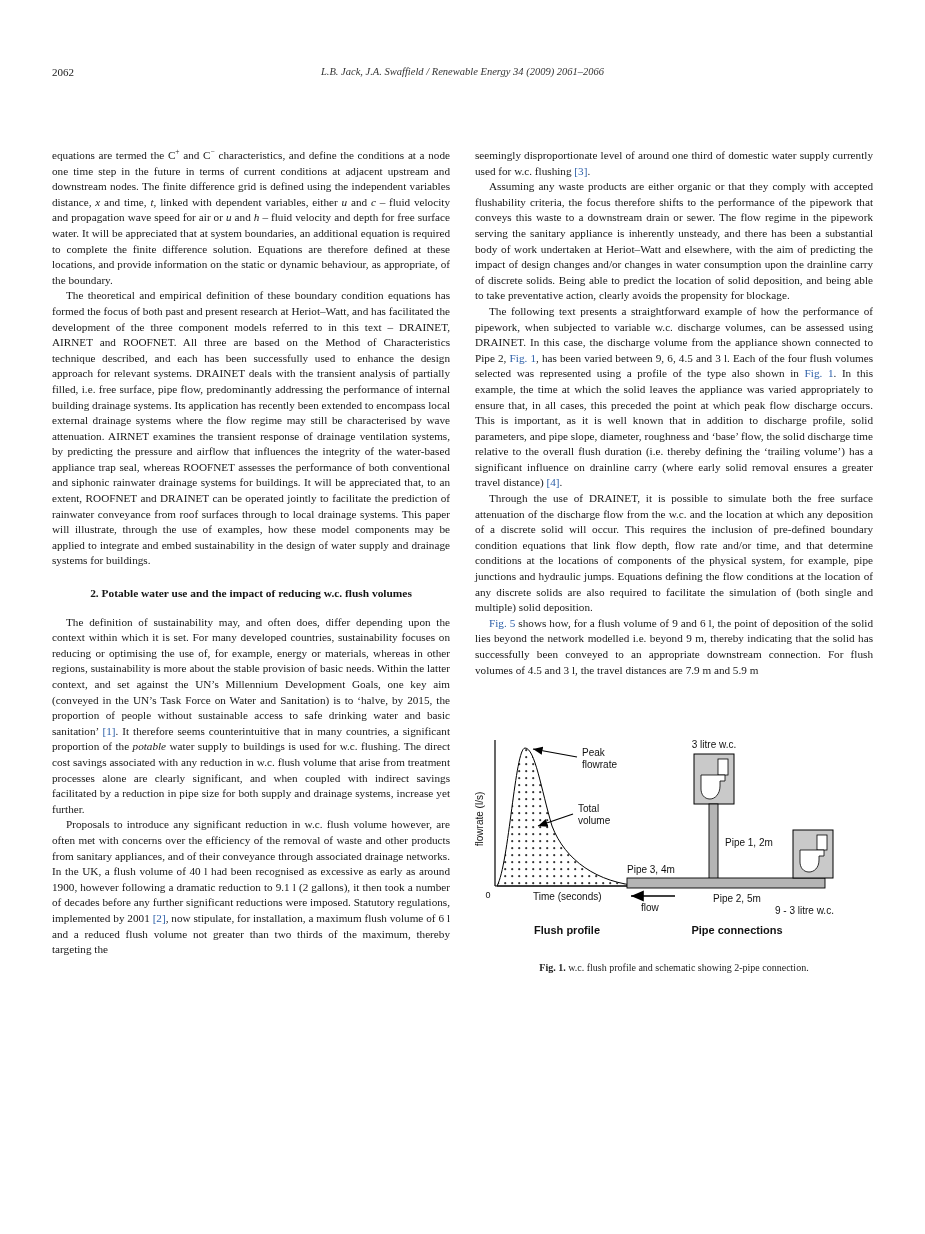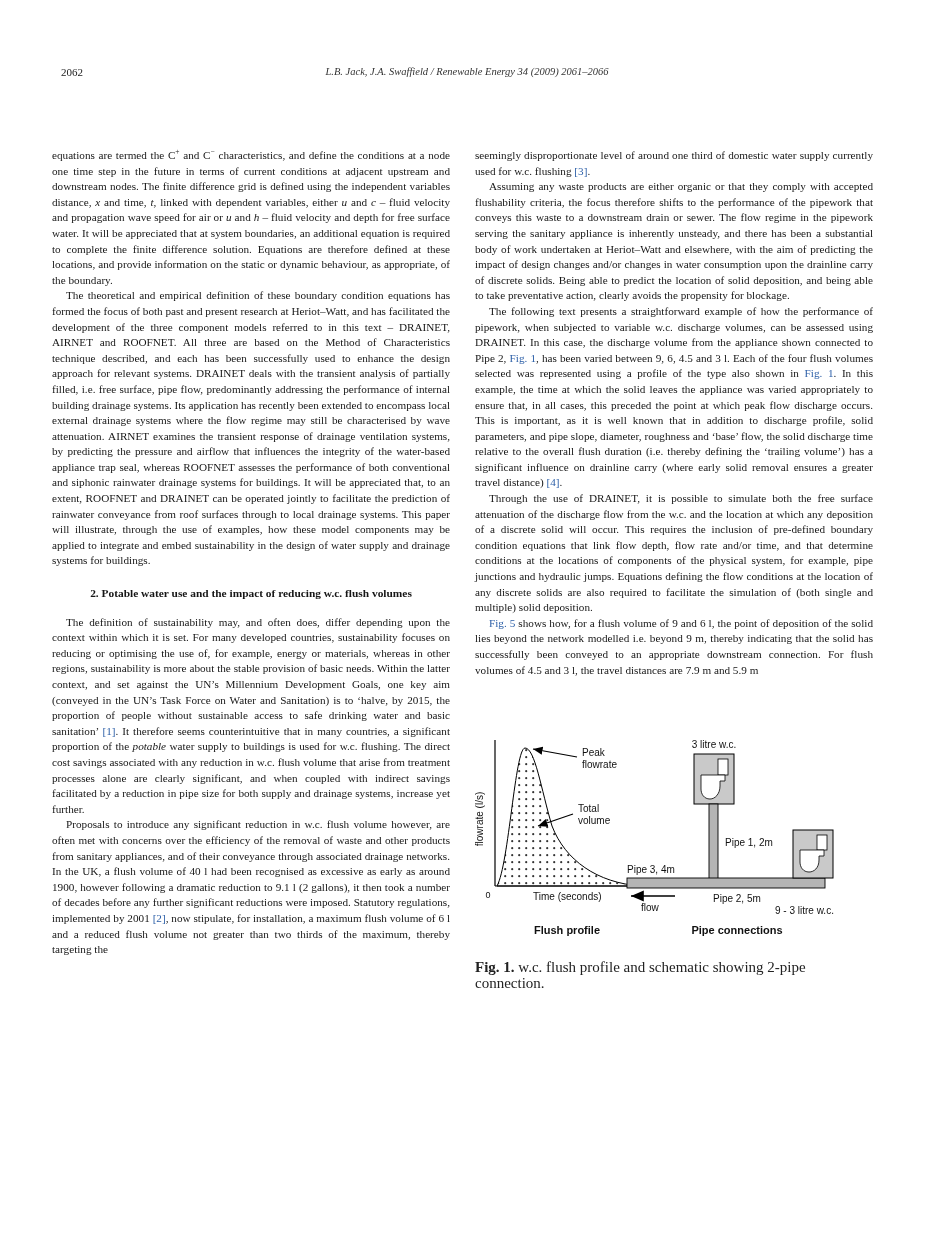--- a/index.html
+++ b/index.html
@@ -9,21 +9,21 @@
     font-family: "Liberation Serif", "DejaVu Serif", serif;
     color: #161616;
     position: relative;
     overflow: hidden;
   }
   .page {
     width: 925px; height: 1234px;
     padding: 66px 52px 0 52px;
     position: relative;
   }
-  .header { position: relative; height: 16px; margin-left: 9px; }
+  .header { position: relative; height: 16px; }
   .page-num {
     position: absolute; left: 0; top: 0;
     font-size: 11px; color: #222;
   }
   .running-title {
     text-align: center;
     font-style: italic;
     font-size: 10.5px;
     color: #333;
   }
@@ -47,22 +47,22 @@
     line-height: 15.6px;
     text-align: center;
     margin: 17px 0 13px 0;
   }
   .ref { color: var(--link-color, #2b5ea7); cursor: pointer; }
   sup { font-size: 7.5px; line-height: 0; }
   .figure { margin-top: 56px; }
   .figure svg { display: block; }
   .fig-caption {
     margin-top: 14px;
-    font-size: 15px;
-    text-align: left;
+    font-size: 10px;
+    text-align: center;
     color: #222;
   }
   svg text {
     font-family: "Liberation Sans", "DejaVu Sans", sans-serif;
     fill: #111;
   }
 </style>
 </head>
 <body>
 

